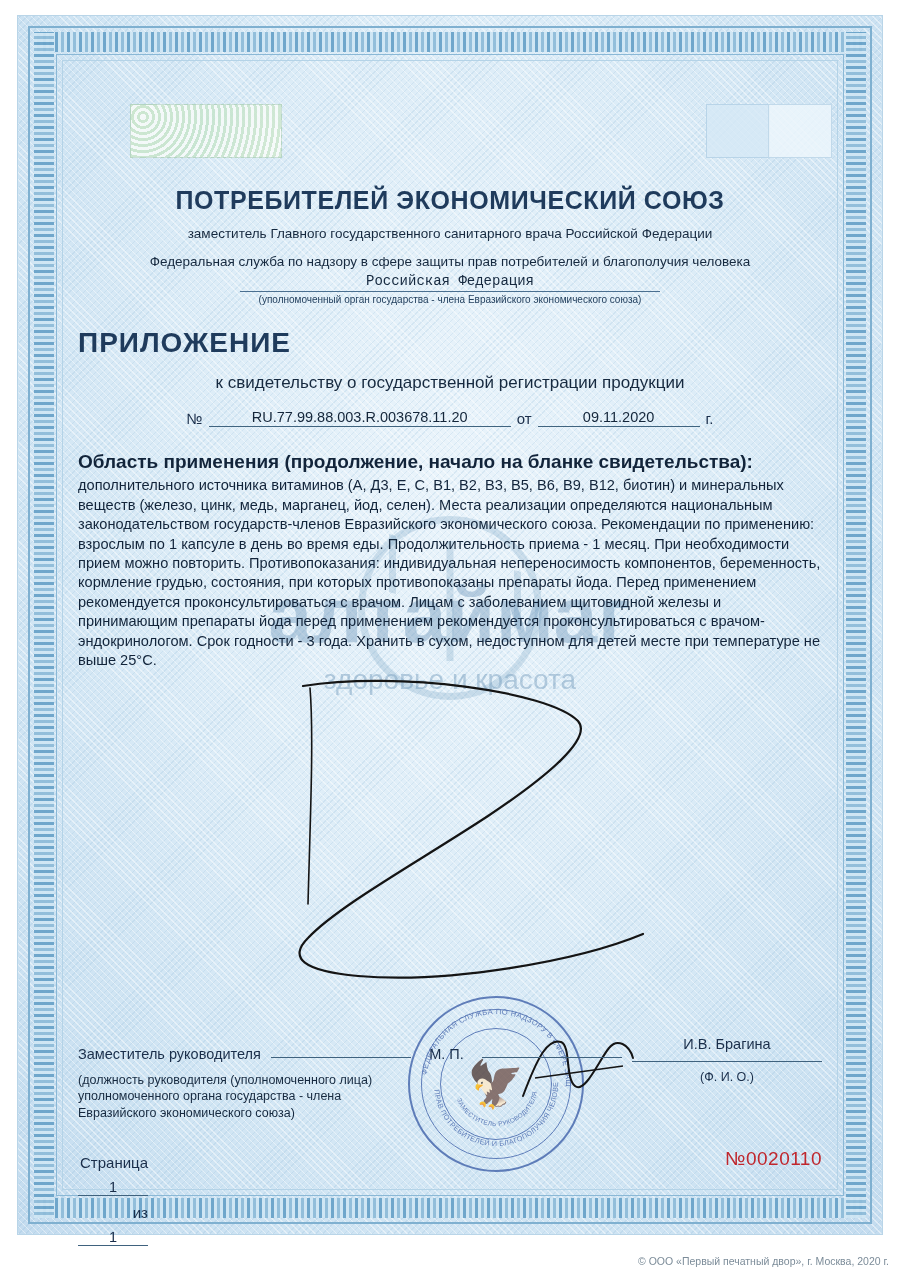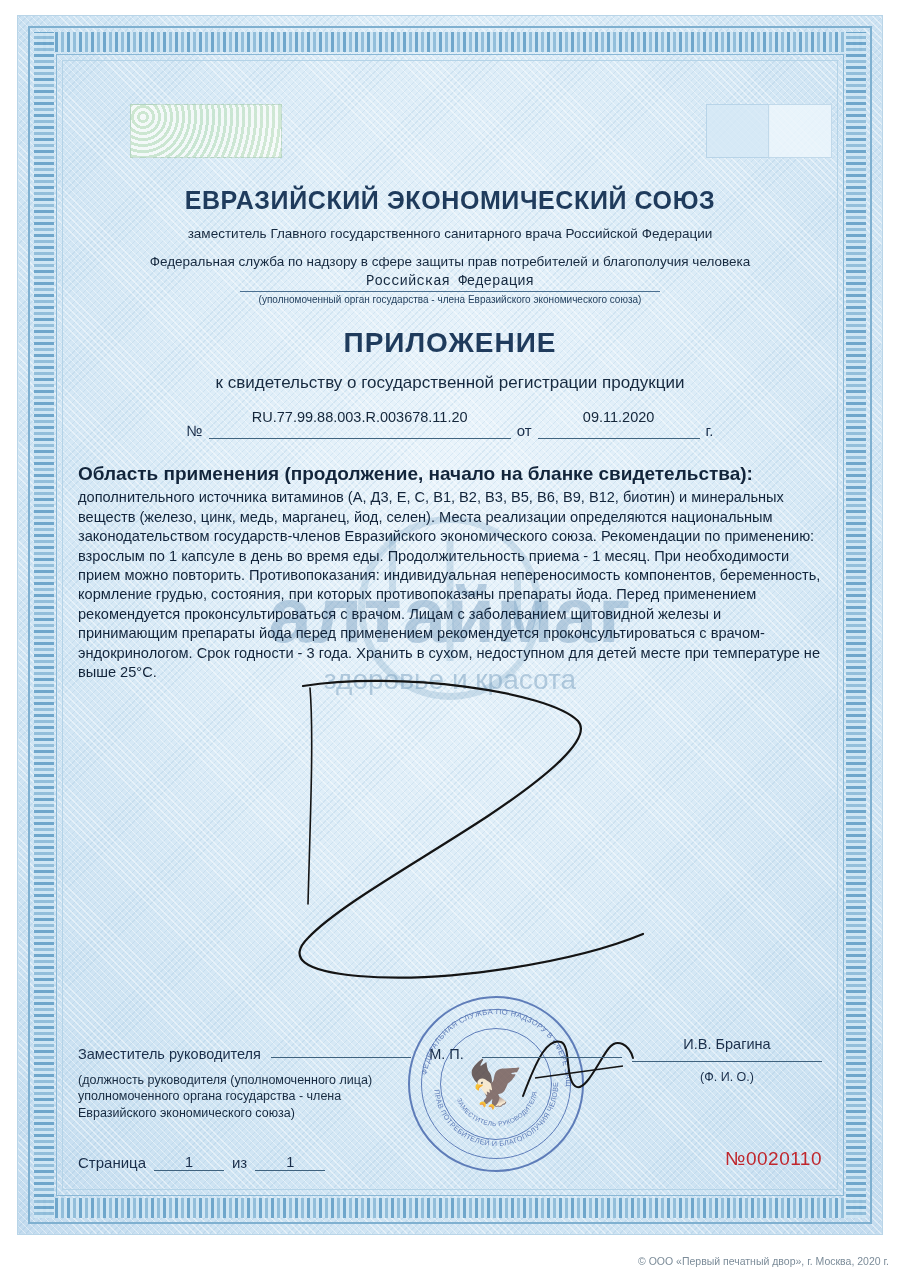--- a/index.html
+++ b/index.html
@@ -109,34 +109,34 @@
   .country{
     text-align:center;font-size:14px;margin-top:2px;color:#16293f;font-family:Liberation Mono, monospace;
   }
   .country-rule{
     width:420px;height:1px;background:#4a6f90;margin:2px auto 0;
   }
   .country-note{
     text-align:center;font-size:10px;color:#24415f;margin-top:2px;
   }
   .title-app{
-    text-align:center;font-size:28px;font-weight:bold;color:#1f3b5c;
+    font-size:28px;font-weight:bold;color:#1f3b5c;
     margin-top:22px;letter-spacing:1px;
   }
   .subtitle{
     text-align:center;font-size:17px;margin-top:14px;color:#16293f;
   }
 
   .numrow{
     display:flex;align-items:flex-end;justify-content:center;
     margin-top:16px;font-size:14px;gap:6px;
   }
   .numrow .lbl{font-size:15px;}
   .fld{
-    border-bottom:1px solid #40647f;text-align:center;padding:0 6px 13px;
+    border-bottom:1px solid #40647f;text-align:center;padding:0 6px 1px;
     font-size:14.5px;color:#14263a;
   }
   .fld-num{width:290px;}
   .fld-date{width:150px;}
 
   .section-title{
     margin-top:24px;font-size:19px;font-weight:bold;color:#12243a;
   }
   .body-text{
     margin-top:3px;font-size:14.6px;line-height:1.33;color:#12243a;text-align:left;
@@ -155,21 +155,21 @@
     border-bottom:1px solid #3f627e;padding-bottom:9px;
   }
   .sig-caption{
     font-size:12.5px;line-height:1.3;margin-top:10px;max-width:330px;color:#16293f;
   }
   .fio{
     position:absolute;right:0;top:34px;width:190px;text-align:center;font-size:12.5px;
   }
 
   .page-row{
-    position:absolute;left:0;top:118px;display:flex;align-items:flex-end;font-size:15px;gap:8px;
+    position:absolute;left:0;top:118px;display:flex;align-items:flex-end;font-size:15px;gap:8px;flex-direction:column;
   }
   .page-num{
     display:inline-block;width:70px;text-align:center;border-bottom:1px solid #3f627e;
     font-size:14.5px;
   }
   .doc-serial{
     position:absolute;right:0;top:112px;font-size:19px;color:#c0272d;letter-spacing:.5px;
   }
 
   
@@ -220,21 +220,21 @@
   <div class="patch patch-b"></div>
 
   <div class="watermark">
     <div class="wm-logo"></div>
     <div class="wm-main">алтаймаг</div>
     <div class="wm-sub">здоровье и красота</div>
   </div>
 
   <div class="content">
 
-    <div class="title-main">ЕВРАЗИЙСКИЙ ЭКОНОМИЧЕСКИЙ СОЮЗ</div>
+    <div class="title-main">ПОТРЕБИТЕЛЕЙ ЭКОНОМИЧЕСКИЙ СОЮЗ</div>
 
     <div class="org-line">заместитель Главного государственного санитарного врача Российской Федерации</div>
     <div class="org-line">Федеральная служба по надзору в сфере защиты прав потребителей и благополучия человека</div>
 
     <div class="country">Российская Федерация</div>
     <div class="country-rule"></div>
     <div class="country-note">(уполномоченный орган государства - члена Евразийского экономического союза)</div>
 
     <div class="title-app">ПРИЛОЖЕНИЕ</div>
     <div class="subtitle">к свидетельству о государственной регистрации продукции</div>

